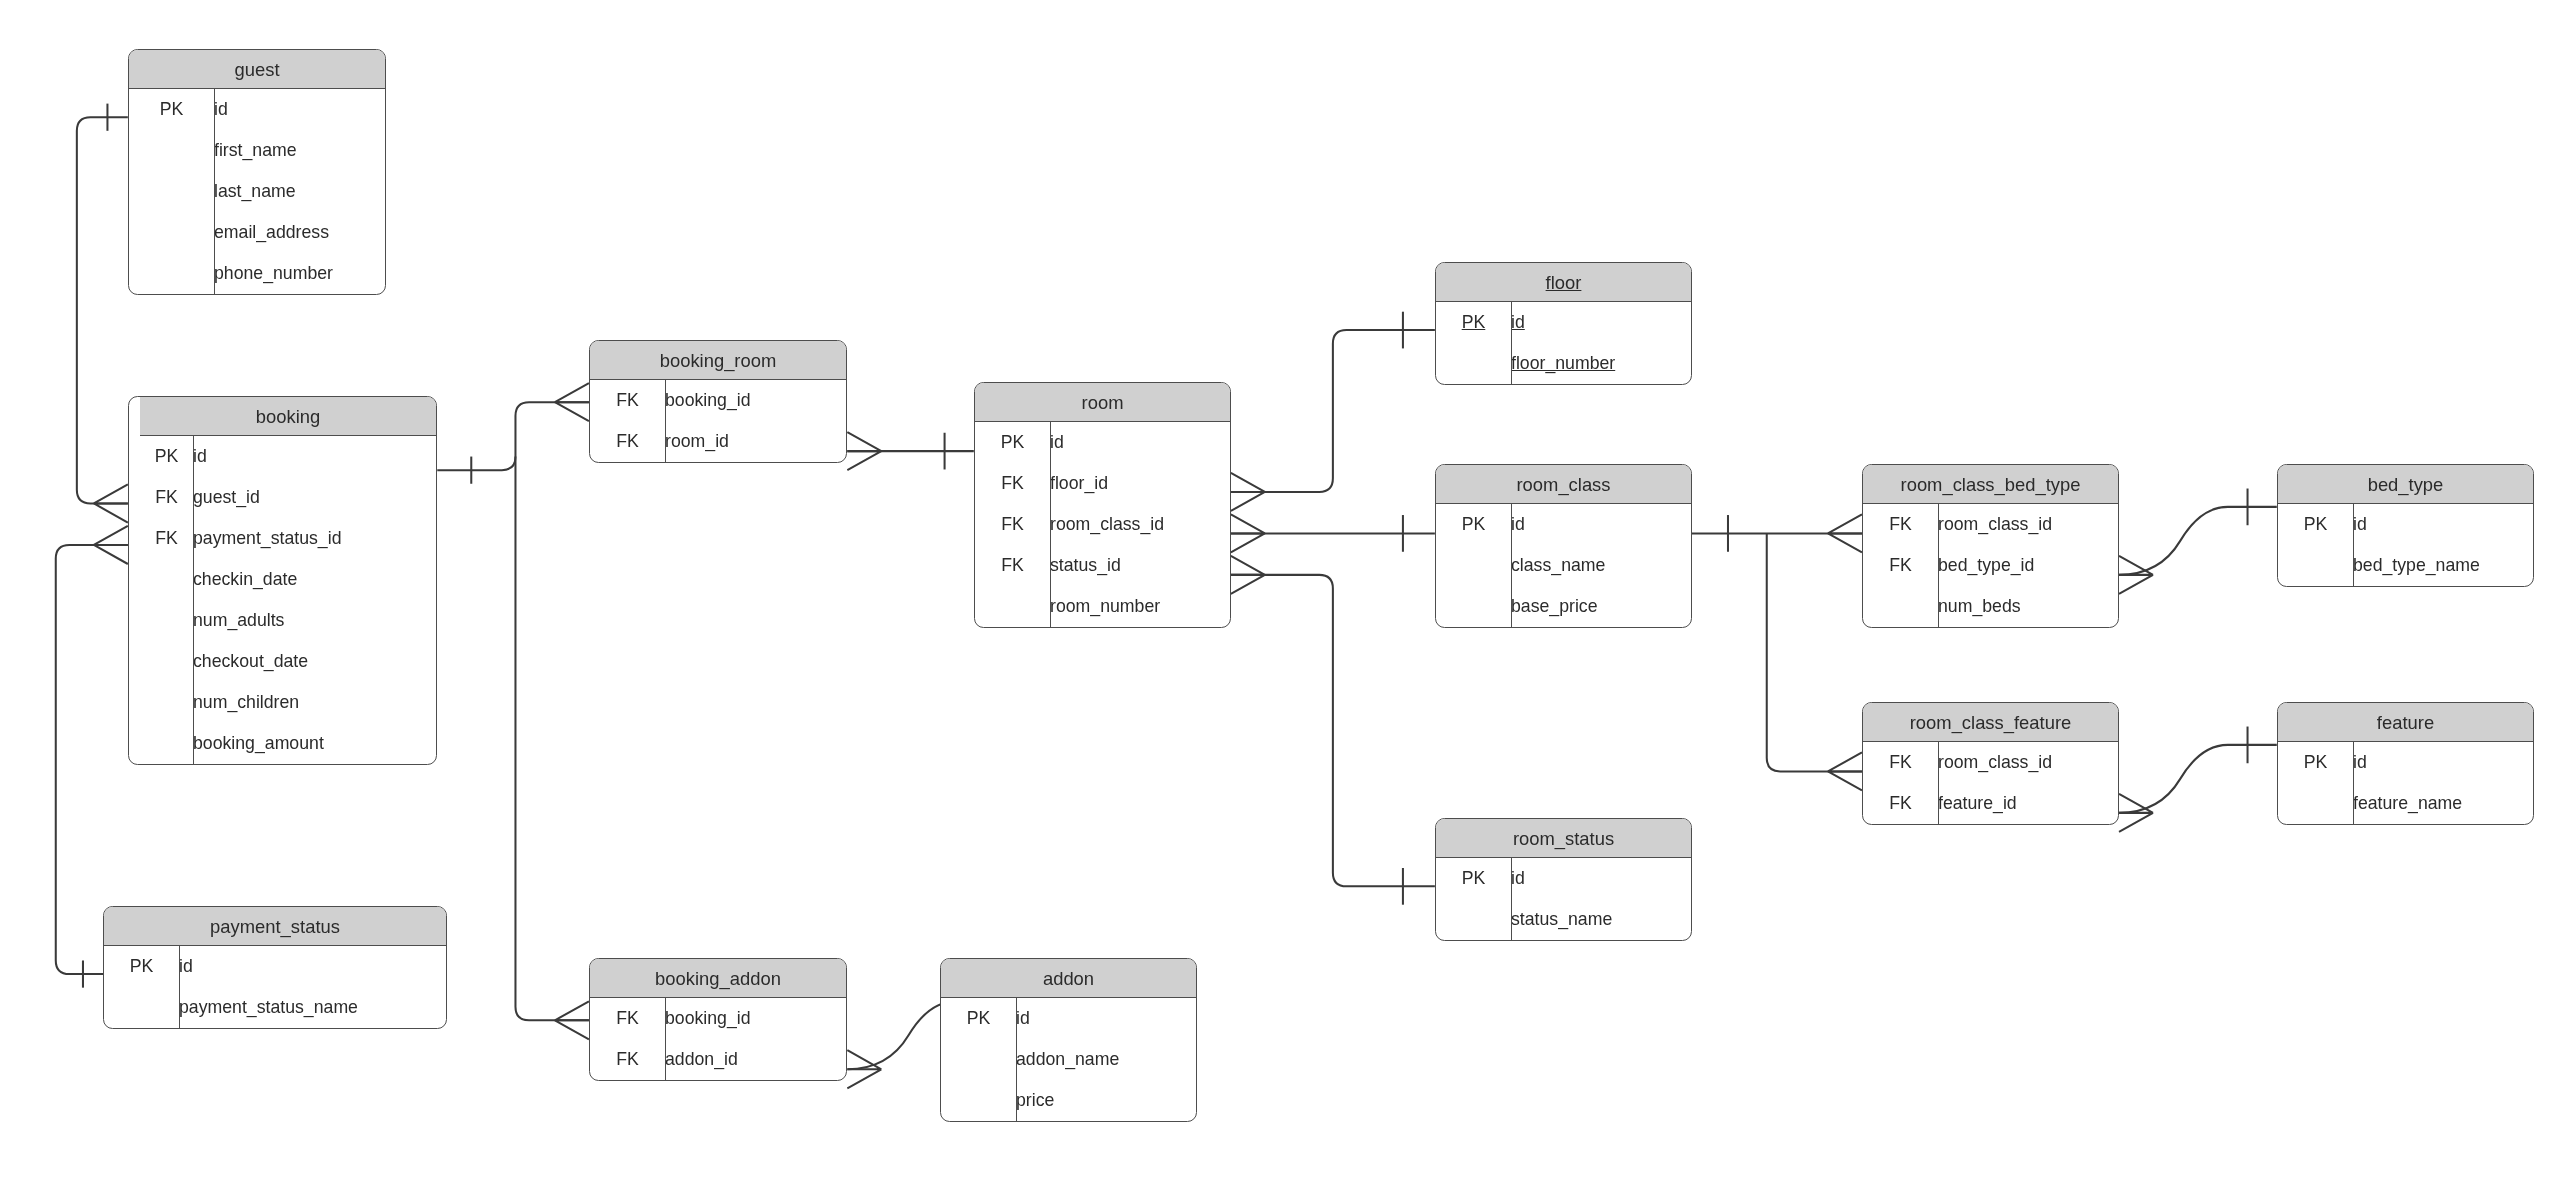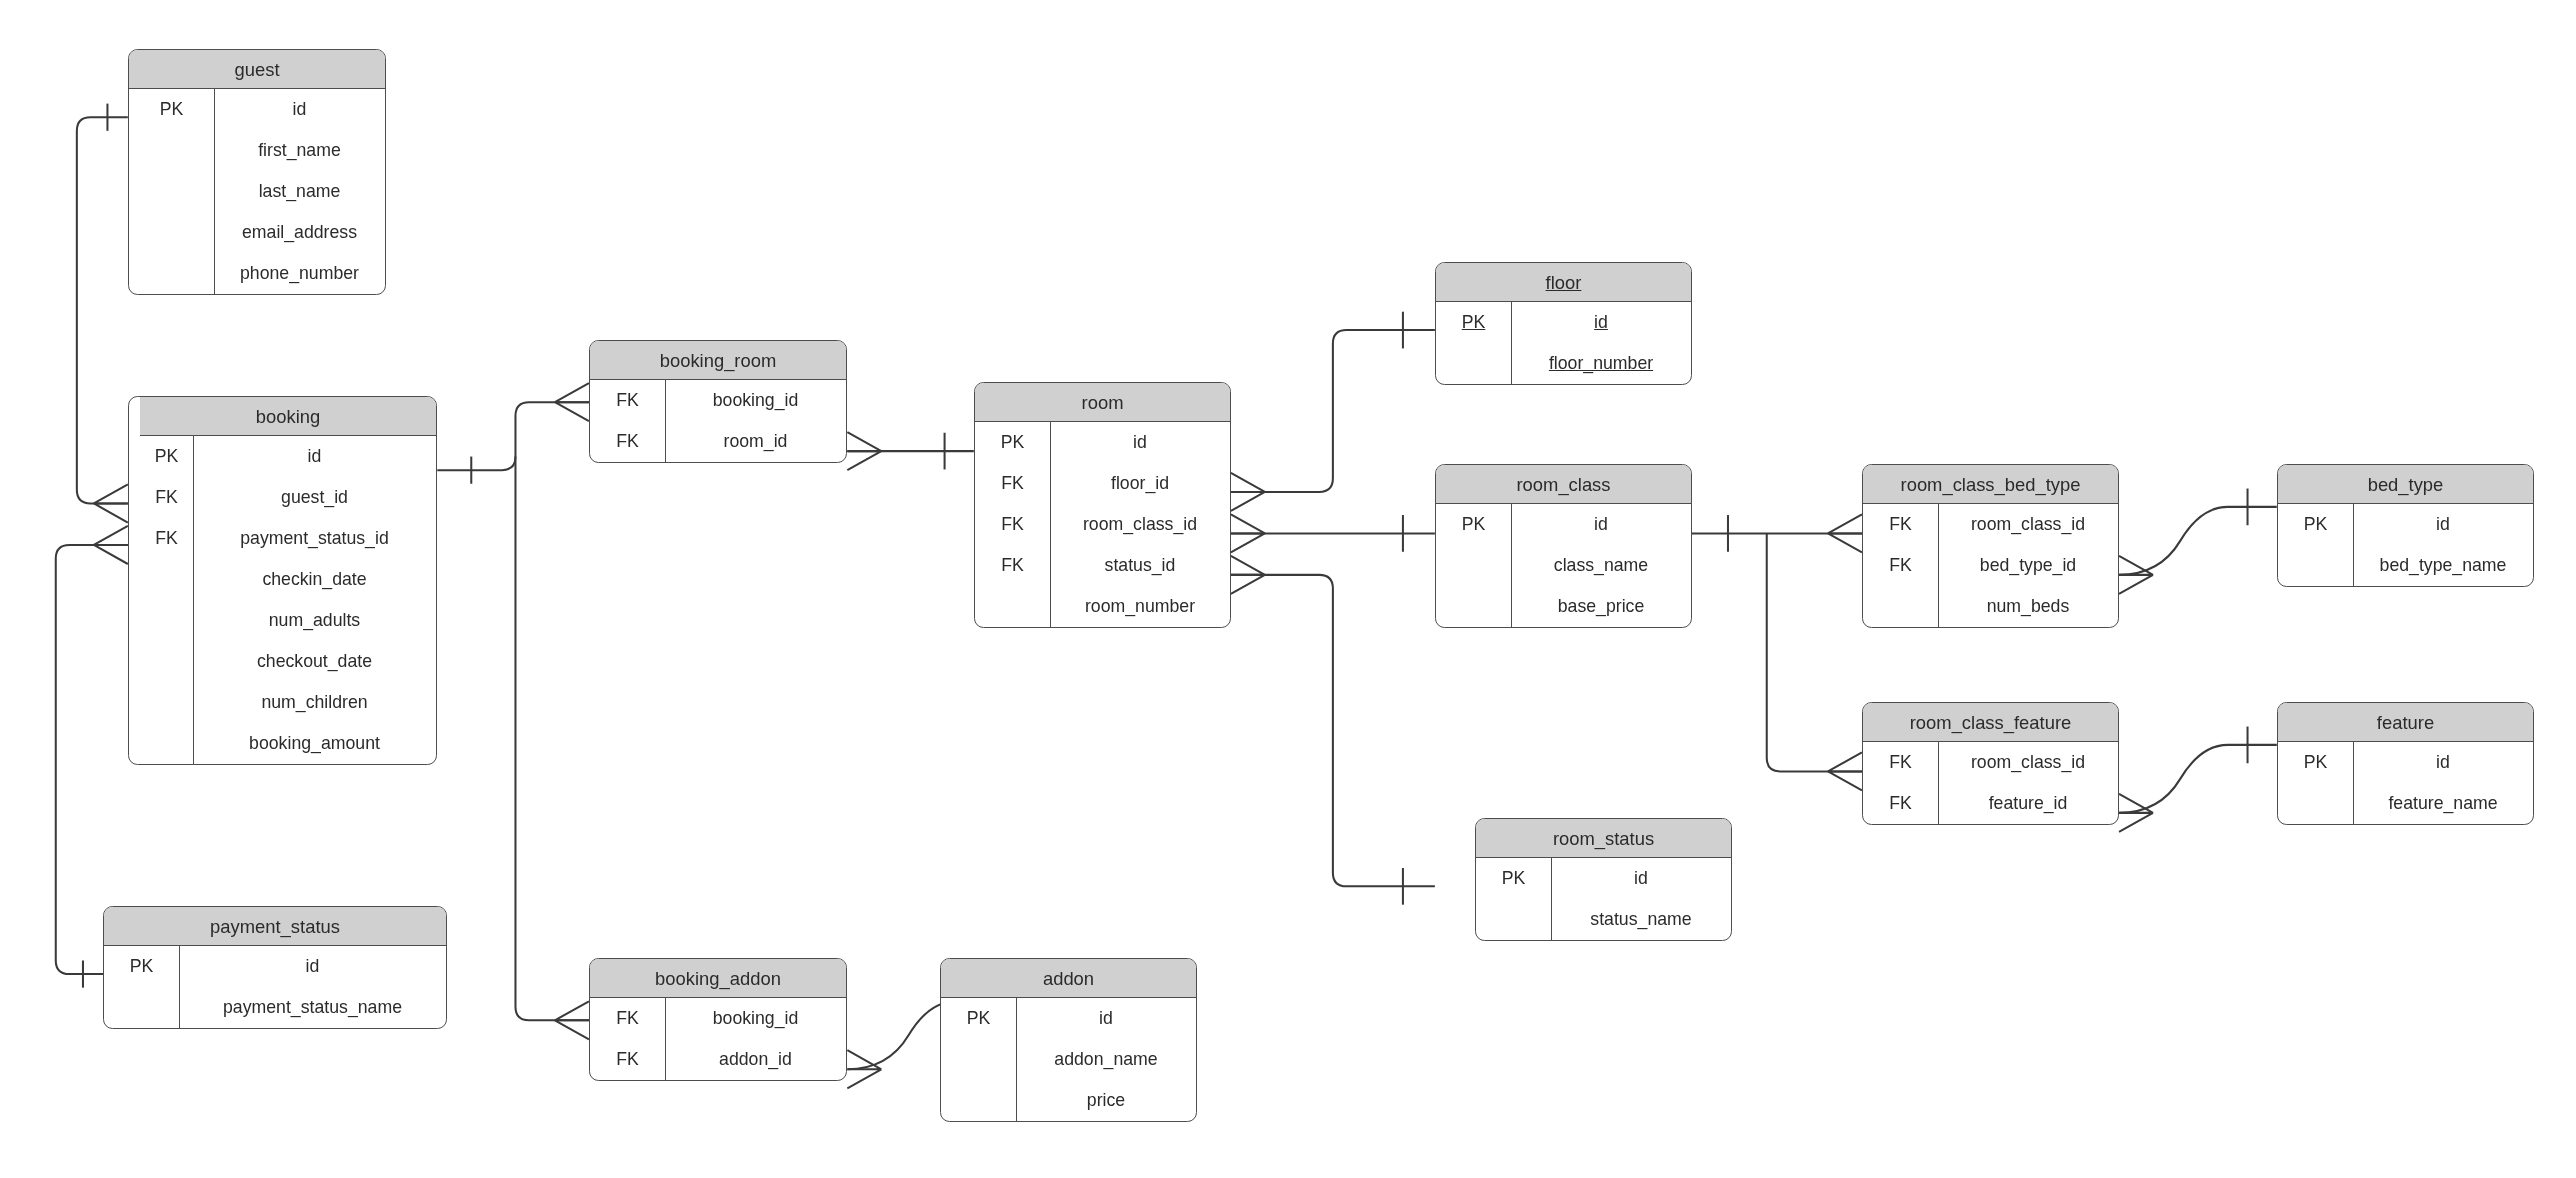--- a/index.html
+++ b/index.html
@@ -10,21 +10,21 @@
   .entity{position:absolute;box-sizing:border-box;border:1.7px solid #4d4d4d;
           border-radius:9.5px;background:#ffffff;overflow:hidden;}
   .ent-title{box-sizing:border-box;width:100%;background:#d0d0d0;
              border-bottom:1.7px solid #4d4d4d;text-align:center;
              font-size:18.4px;line-height:39px;height:39px;color:#2b2b2b;
              white-space:nowrap;}
   .ent-body{position:relative;}
   .divider{position:absolute;top:0;bottom:0;width:0;border-left:1.7px solid #4d4d4d;}
   .row{display:flex;align-items:center;height:41px;}
   .key{flex:0 0 auto;text-align:center;font-size:17.7px;color:#2b2b2b;}
-  .fld{flex:1 1 auto;text-align:center;font-size:17.7px;color:#2b2b2b;white-space:nowrap;}
+  .fld{flex:1 1 auto;font-size:17.7px;color:#2b2b2b;white-space:nowrap;}
 </style>
 </head>
 <body>
 
 <div id="canvas">
   <svg class="links" viewBox="0 0 3788 1733" xmlns="http://www.w3.org/2000/svg">
     <g fill="none" stroke="#3a3a3a" stroke-width="3" stroke-linecap="butt" stroke-linejoin="round">
 
       <path d="M188,172 L133,172 Q113,172 113,192 L113,720 Q113,740 133,740 L188,740"></path>
       <path d="M158,152 L158,192"></path>
@@ -251,21 +251,21 @@
         <div class="row">
           <div class="key" style="width: 75px;"></div>
           <div class="fld">class_name</div>
         </div>
         <div class="row">
           <div class="key" style="width: 75px;"></div>
           <div class="fld">base_price</div>
         </div>
       </div>
     </div>
-    <div class="entity" style="left: 1435px; top: 818px; width: 257px; margin-left: 40px;">
+    <div class="entity" style="left: 1435px; top: 818px; width: 257px;">
       <div class="ent-title">room_status</div>
       <div class="ent-body">
         <div class="divider" style="left: 75px;"></div>
         <div class="row">
           <div class="key" style="width: 75px;">PK</div>
           <div class="fld">id</div>
         </div>
         <div class="row">
           <div class="key" style="width: 75px;"></div>
           <div class="fld">status_name</div>

